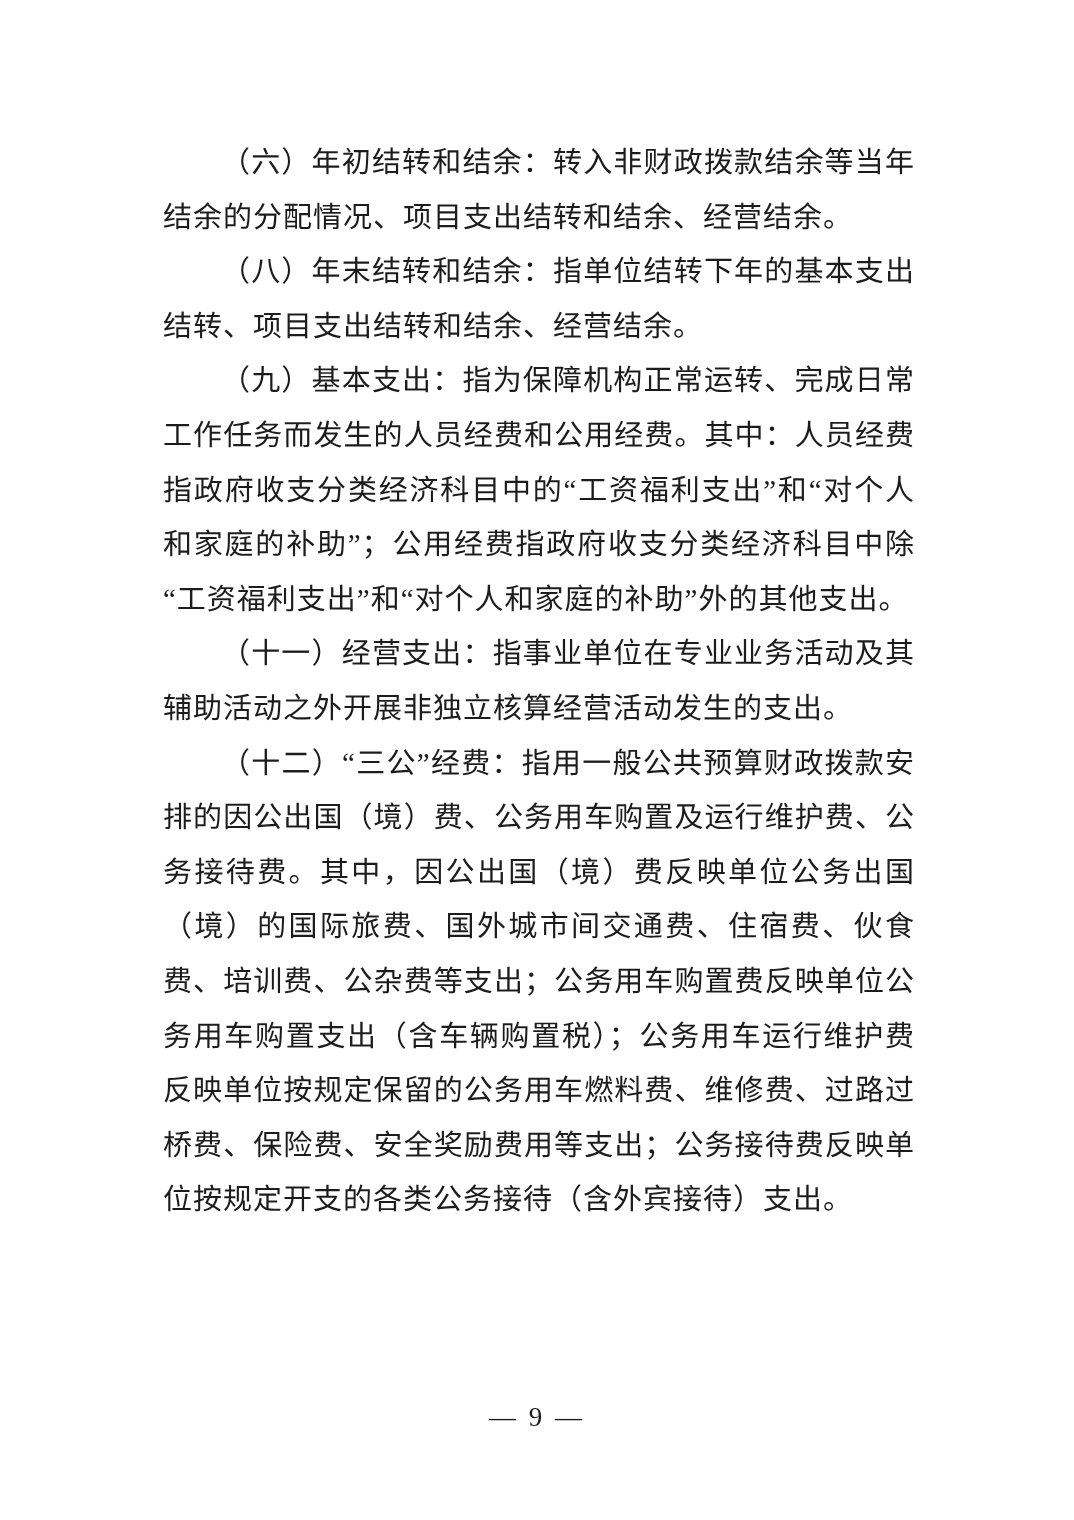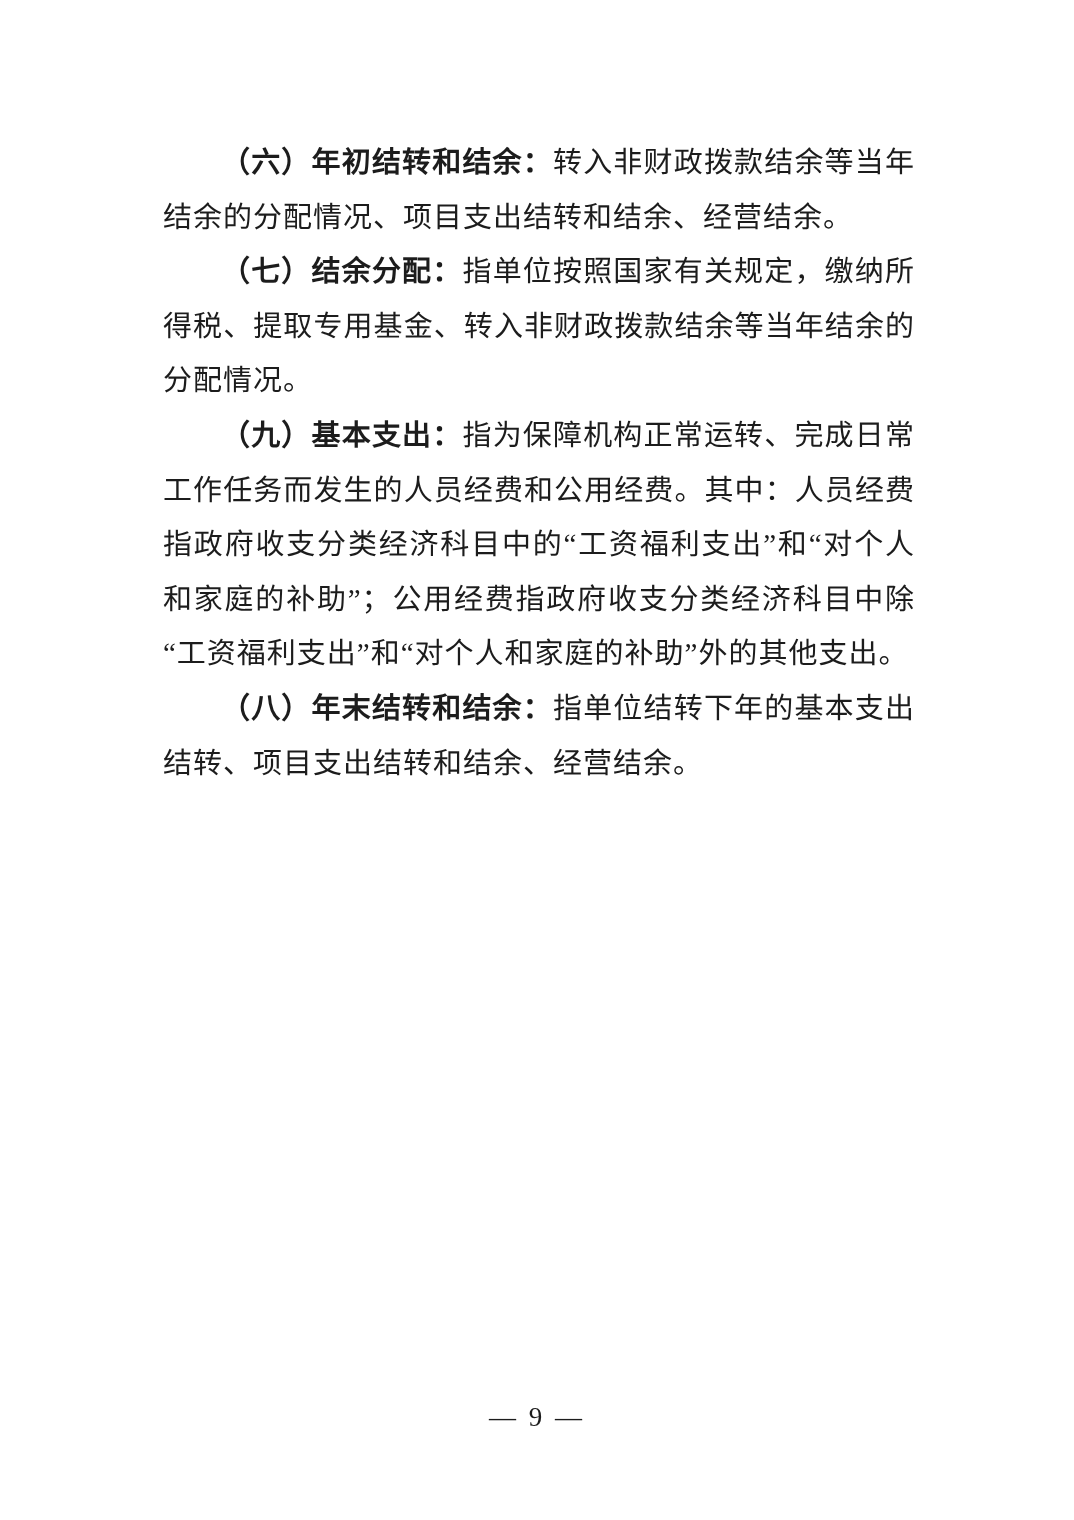--- a/index.html
+++ b/index.html
@@ -22,21 +22,21 @@
     margin: 0;
     font-size: 29px;
     line-height: 54.6px;
     text-align: justify;
     text-justify: inter-character;
     text-indent: 2em;
     letter-spacing: 1px;
     word-break: break-all;
   }
   .para .term-heading {
-    font-weight: bold;
+    font-weight: normal;
   }
   .page-footer {
     position: absolute;
     left: 0;
     right: 0;
     top: 1402px;
     text-align: center;
     font-size: 27px;
     letter-spacing: 3px;
     color: #1c1c1c;
@@ -44,30 +44,33 @@
 </style>
 </head>
 <body>
 
 <div class="page">
 
   <p class="para">
     <span class="term-heading">（六）年初结转和结余：</span><span class="term-body">转入非财政拨款结余等当年结余的分配情况、项目支出结转和结余、经营结余。</span>
   </p>
 
+
   <p class="para">
-    <span class="term-heading">（七）结余分配：</span><span class="term-body">指单位按照国家有关规定，缴纳所得税、提取专用基金、转入非财政拨款结余等当年结余的分配情况。</span>
+    <span class="term-heading">（八）年末结转和结余：</span><span class="term-body">指单位结转下年的基本支出结转、项目支出结转和结余、经营结余。</span>
   </p>
 
   <p class="para">
     <span class="term-heading">（九）基本支出：</span><span class="term-body">指为保障机构正常运转、完成日常工作任务而发生的人员经费和公用经费。其中：人员经费指政府收支分类经济科目中的“工资福利支出”和“对个人和家庭的补助”；公用经费指政府收支分类经济科目中除“工资福利支出”和“对个人和家庭的补助”外的其他支出。</span>
   </p>
 
+
   <p class="para">
-    <span class="term-heading">（八）年末结转和结余：</span><span class="term-body">指单位结转下年的基本支出结转、项目支出结转和结余、经营结余。</span>
+    <span class="term-heading">（十一）经营支出：</span><span class="term-body">指事业单位在专业业务活动及其辅助活动之外开展非独立核算经营活动发生的支出。</span>
   </p>
 
-
-
+  <p class="para">
+    <span class="term-heading">（十二）“三公”经费：</span><span class="term-body">指用一般公共预算财政拨款安排的因公出国（境）费、公务用车购置及运行维护费、公务接待费。其中，因公出国（境）费反映单位公务出国（境）的国际旅费、国外城市间交通费、住宿费、伙食费、培训费、公杂费等支出；公务用车购置费反映单位公务用车购置支出（含车辆购置税）；公务用车运行维护费反映单位按规定保留的公务用车燃料费、维修费、过路过桥费、保险费、安全奖励费用等支出；公务接待费反映单位按规定开支的各类公务接待（含外宾接待）支出。</span>
+  </p>
 
   <div class="page-footer">— 9 —</div>
 
 </div>
 
 </body></html>

